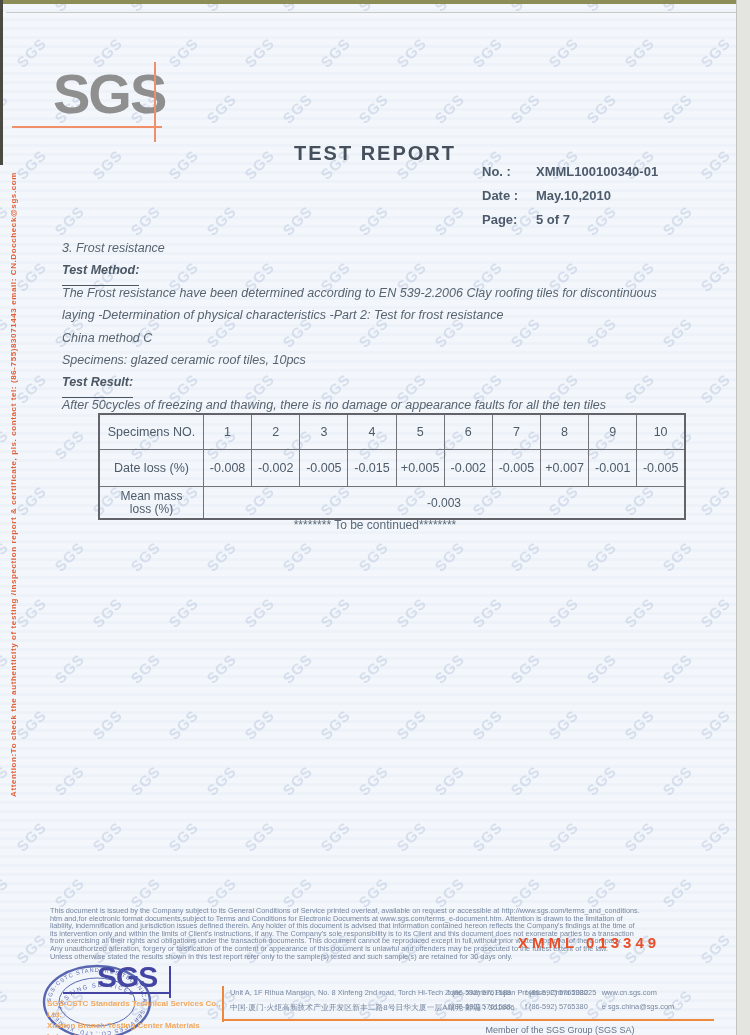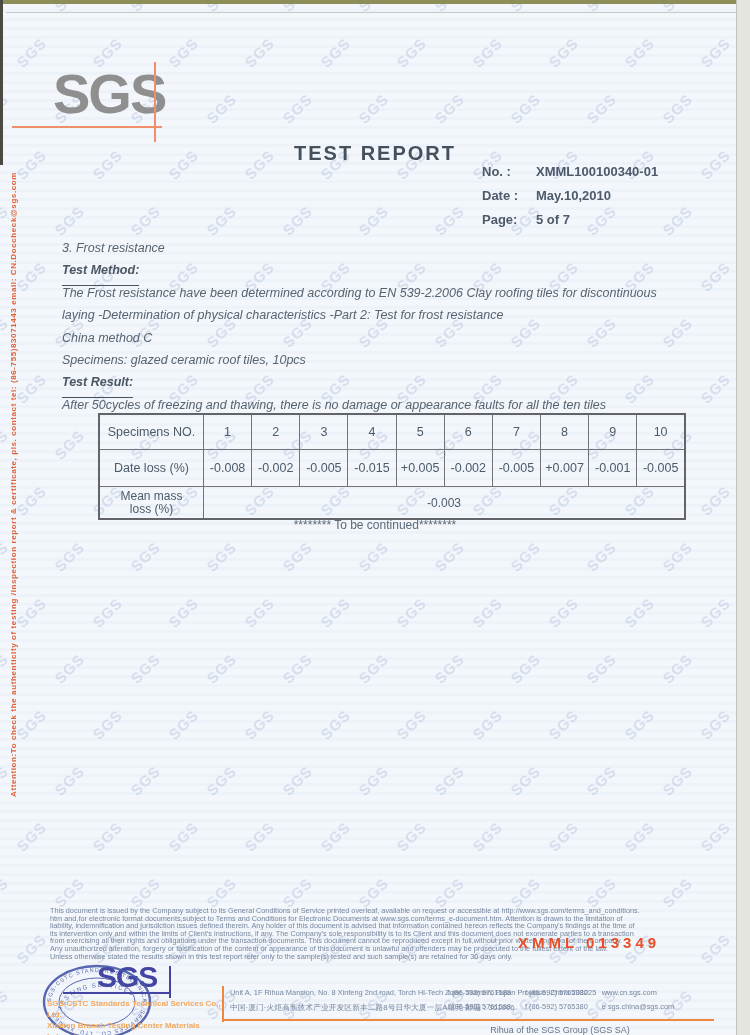--- a/index.html
+++ b/index.html
@@ -395,15 +395,15 @@
   <div class="addr-cn">中国·厦门·火炬高新技术产业开发区新丰二路8号日华大厦一层A单元  邮编：361006</div>
 
   <div class="contact1">
     <span>t  (86-592) 5761588</span><span>f  (86-592) 5765380</span><span>www.cn.sgs.com</span>
   </div>
   <div class="contact2">
     <span>t  (86-592) 5761588</span><span>f  (86-592) 5765380</span><span>e  sgs.china@sgs.com</span>
   </div>
 
   <div class="addr-underline"></div>
-  <div class="member-line">Rihua of the SGS Group (SGS SA)</div>
+  <div class="member-line">Member of the SGS Group (SGS SA)</div>
 
 </div>
 
 </body></html>

